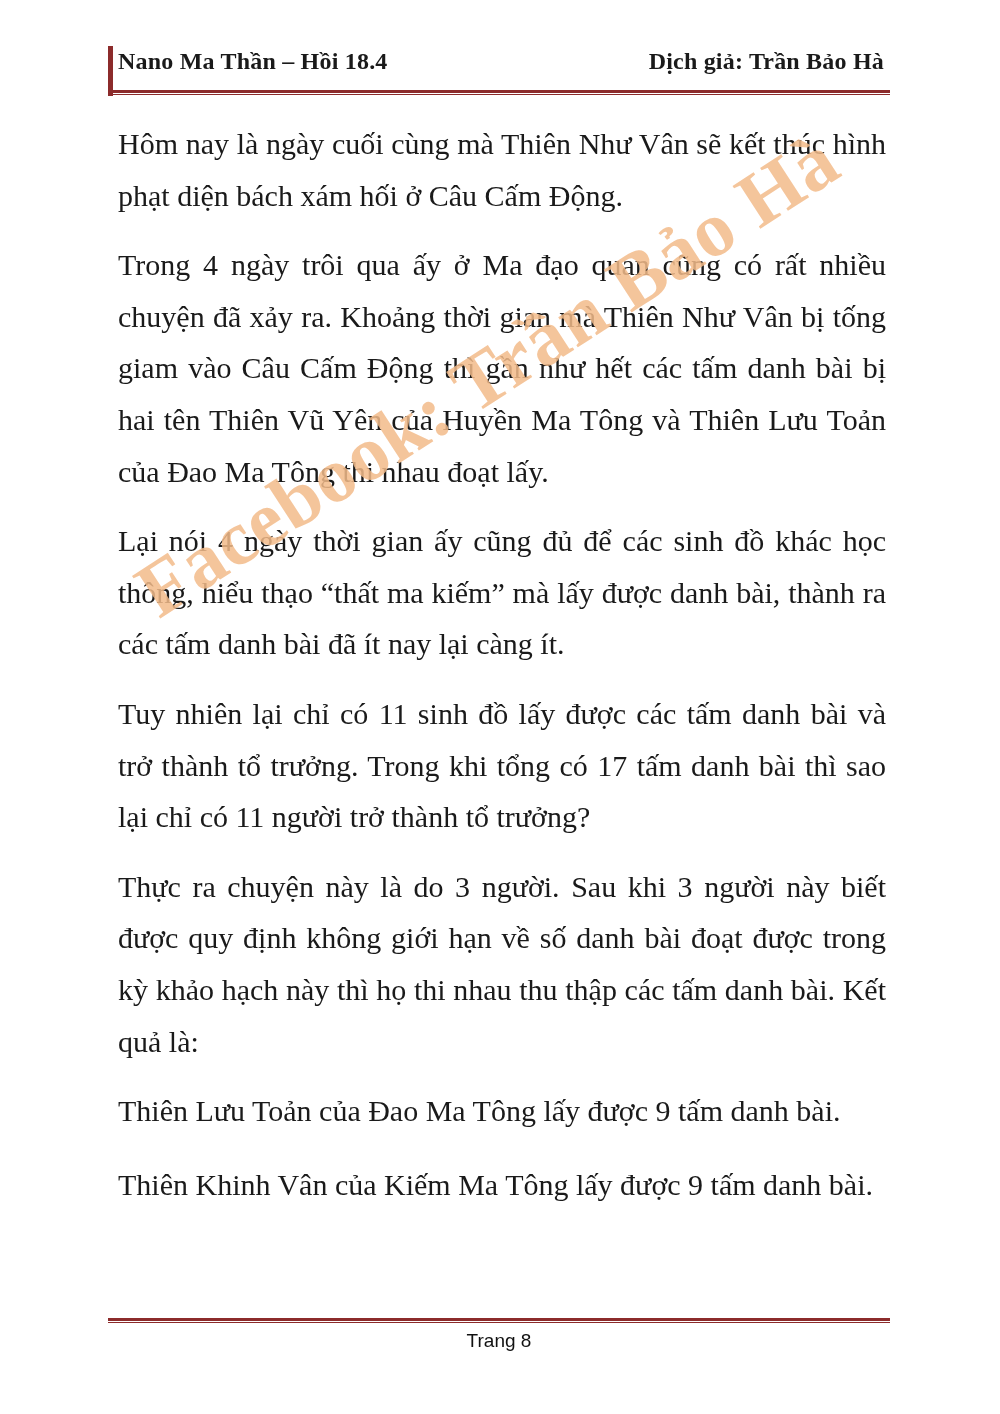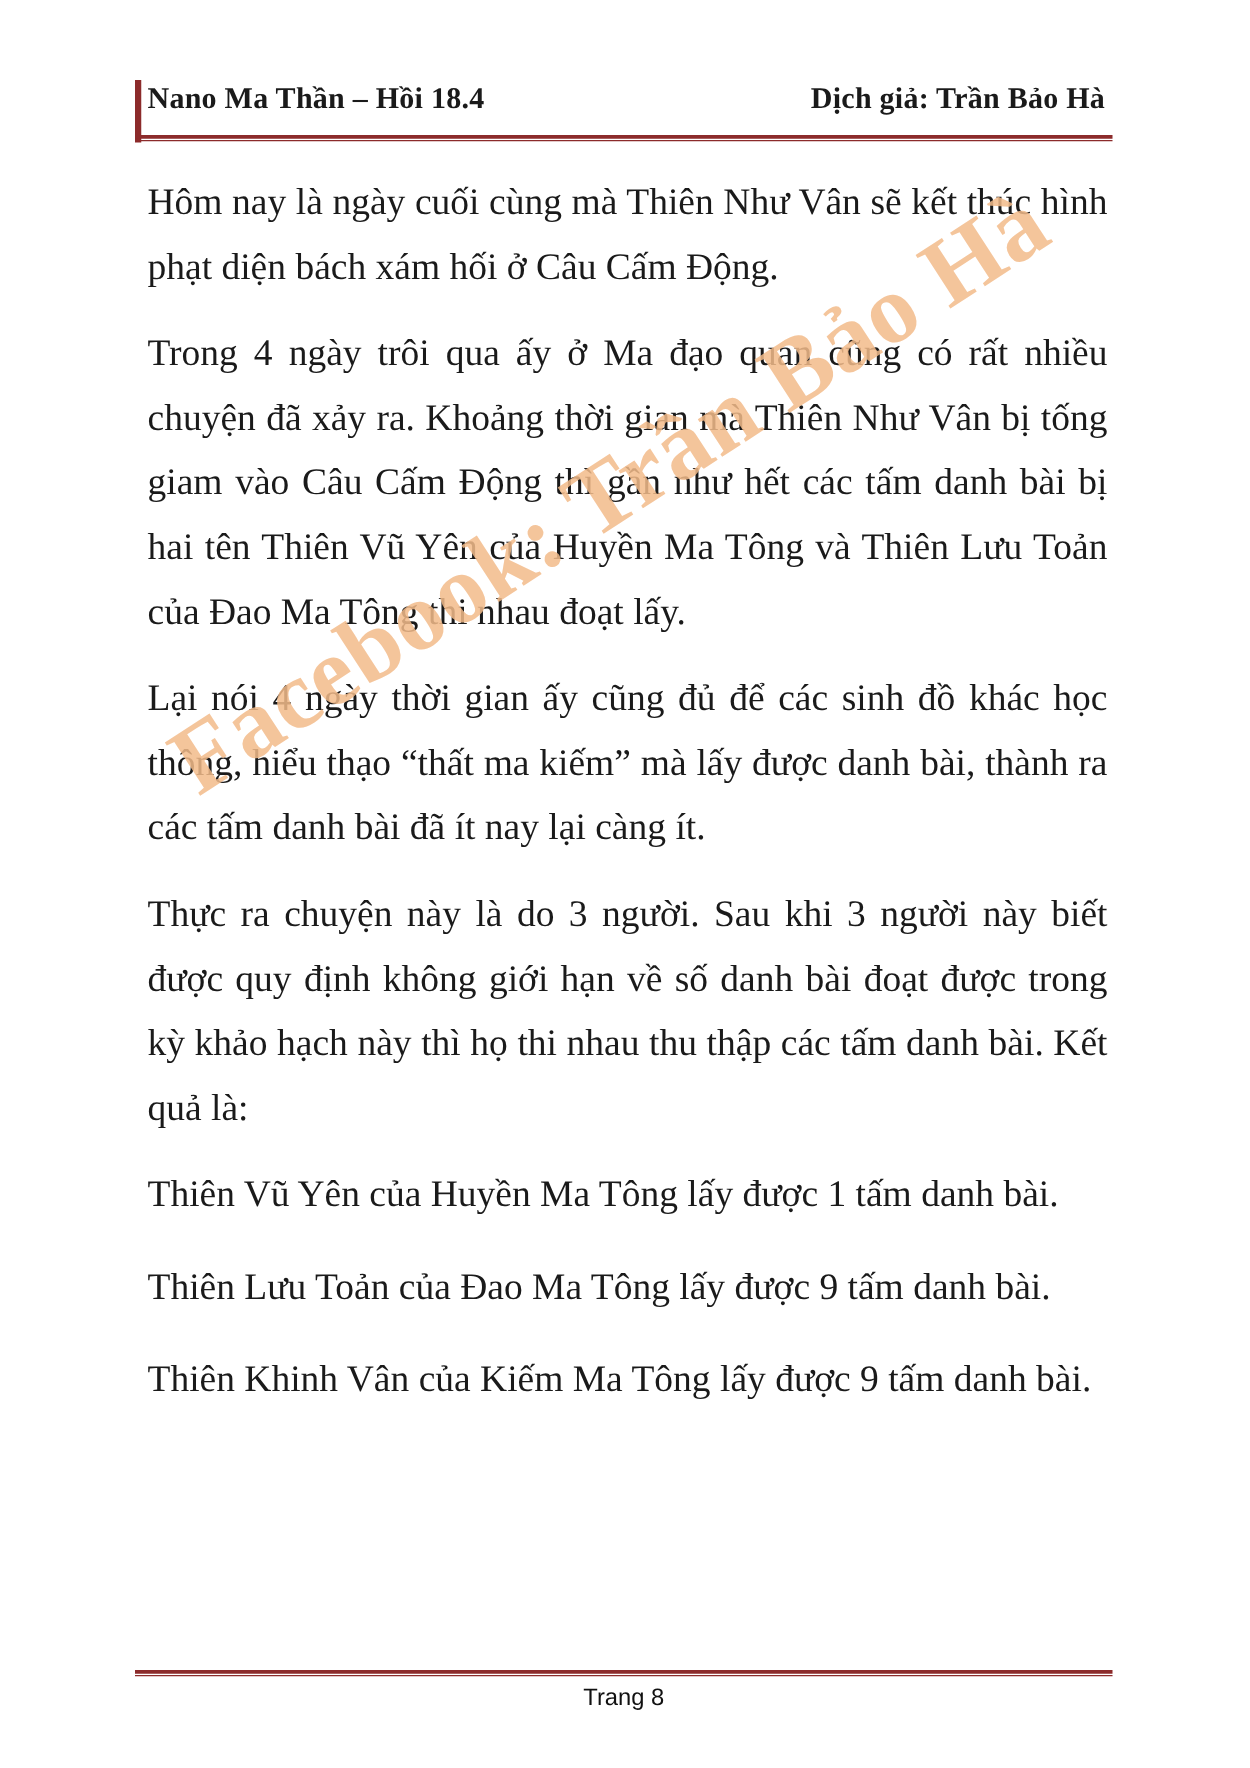--- a/index.html
+++ b/index.html
@@ -12,21 +12,21 @@
     height: 1414px;
     font-family: "Liberation Serif", serif;
     color: #1a1a1a;
     position: relative;
     overflow: hidden;
   }
 
   .page {
     position: absolute;
     left: 0;
-    top: 18px;
+    top: 0;
     width: 1000px;
     height: 1044px;
     box-sizing: border-box;
     padding: 4px;
   }
 
   
   .left-bar {
     position: absolute;
     left: 108px;
@@ -137,22 +137,22 @@
     <span>Nano Ma Thần – Hồi 18.4</span>
     <span class="header-right">Dịch giả: Trần Bảo Hà</span>
   </div>
 
   <div class="rule-top"></div>
 
   <div class="content">
     <p>Hôm nay là ngày cuối cùng mà Thiên Như Vân sẽ kết thúc hình phạt diện bách xám hối ở Câu Cấm Động.</p>
     <p>Trong 4 ngày trôi qua ấy ở Ma đạo quan cũng có rất nhiều chuyện đã xảy ra. Khoảng thời gian mà Thiên Như Vân bị tống giam vào Câu Cấm Động thì gần như hết các tấm danh bài bị hai tên Thiên Vũ Yên của Huyền Ma Tông và Thiên Lưu Toản của Đao Ma Tông thi nhau đoạt lấy.</p>
     <p>Lại nói 4 ngày thời gian ấy cũng đủ để các sinh đồ khác học thông, hiểu thạo “thất ma kiếm” mà lấy được danh bài, thành ra các tấm danh bài đã ít nay lại càng ít.</p>
+    <p>Tuy nhiên lại chỉ có 11 sinh đồ lấy được các tấm danh bài và trở thành tổ trưởng. Trong khi tổng có 17 tấm danh bài thì sao lại chỉ có 11 người trở thành tổ trưởng?</p>
     <p>Thực ra chuyện này là do 3 người. Sau khi 3 người này biết được quy định không giới hạn về số danh bài đoạt được trong kỳ khảo hạch này thì họ thi nhau thu thập các tấm danh bài. Kết quả là:</p>
-    <p class="plain">Thiên Vũ Yên của Huyền Ma Tông lấy được 1 tấm danh bài.</p>
     <p class="plain">Thiên Lưu Toản của Đao Ma Tông lấy được 9 tấm danh bài.</p>
     <p class="plain">Thiên Khinh Vân của Kiếm Ma Tông lấy được 9 tấm danh bài.</p>
   </div>
 
   <div class="watermark">Facebook: Trần Bảo Hà</div>
 
   <div class="footer-rule"></div>
   <div class="footer">Trang 8</div>
 
 </div>

